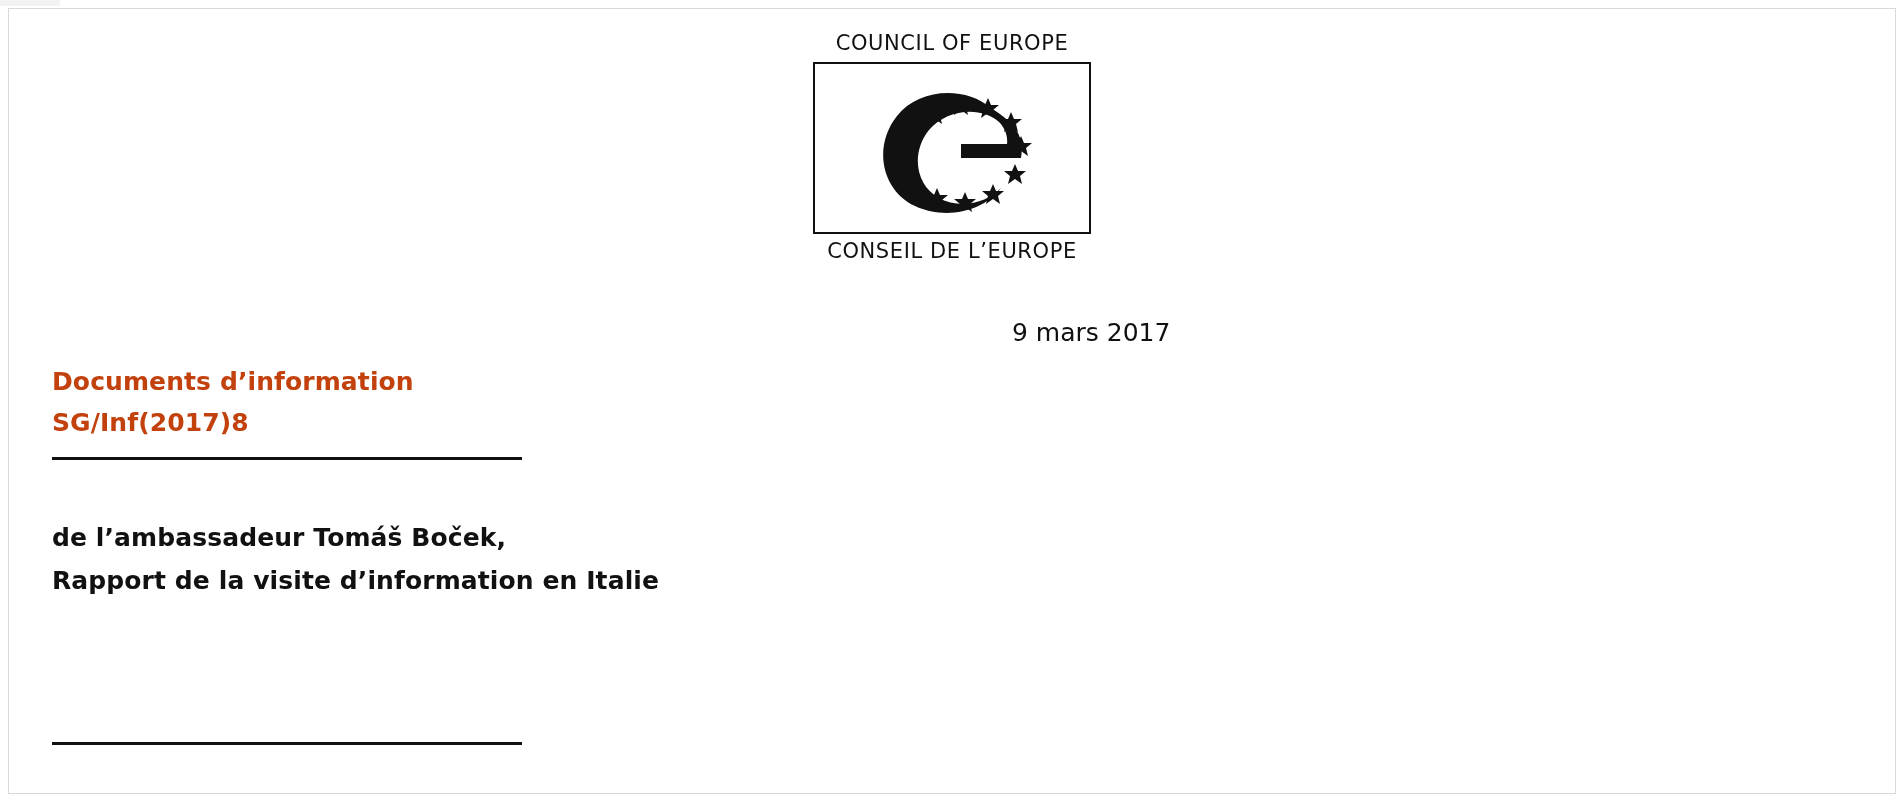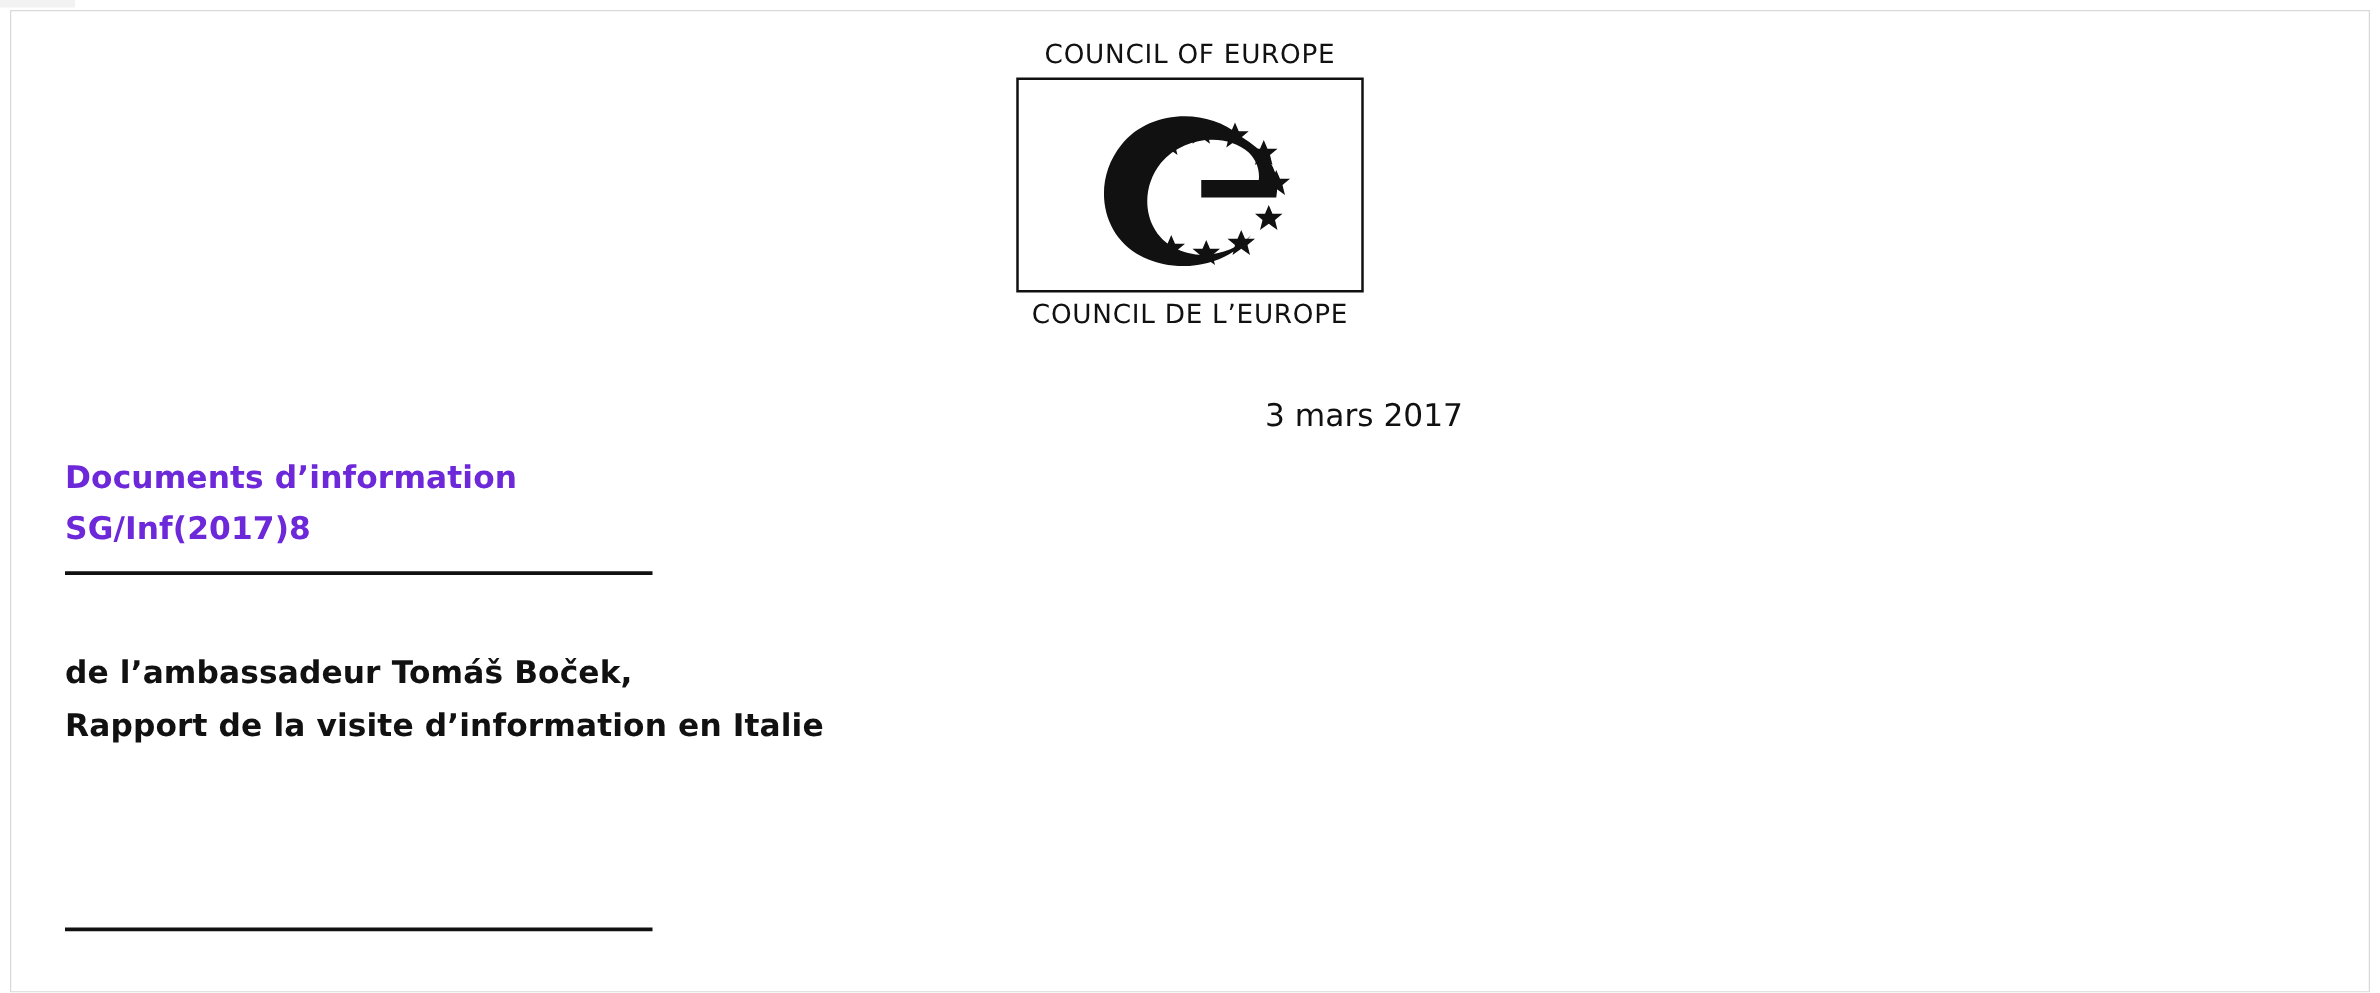--- a/index.html
+++ b/index.html
@@ -88,21 +88,21 @@
   .ref-block {
     position: absolute;
     left: 52px;
     top: 362px;
     width: 1500px;
   }
 
   .ref-line {
     font-size: 25px;
     font-weight: bold;
-    color: #6d28d9;
+    color: #c2410c;
     line-height: 1.62;
     letter-spacing: 0.1px;
   }
 
   .rule {
     width: 470px;
     height: 0;
     border-top: 3px solid #111111;
     margin: 14px 0 0 0;
   }
@@ -166,24 +166,24 @@
             <polygon points="196,48 199,55 207,55 201,60 203,68 196,63 189,68 191,60 185,55 193,55"></polygon>
             <polygon points="206,72 209,79 217,79 211,84 213,92 206,87 199,92 201,84 195,79 203,79"></polygon>
             <polygon points="200,100 203,107 211,107 205,112 207,120 200,115 193,120 195,112 189,107 197,107"></polygon>
             <polygon points="178,120 181,127 189,127 183,132 185,140 178,135 171,140 173,132 167,127 175,127"></polygon>
             <polygon points="150,128 153,135 161,135 155,140 157,148 150,143 143,148 145,140 139,135 147,135"></polygon>
             <polygon points="122,124 125,131 133,131 127,136 129,144 122,139 115,144 117,136 111,131 119,131"></polygon>
           </g>
         </svg>
       </div>
 
-      <div class="emblem-caption">COUNCIL DE L’EUROPE</div>
+      <div class="emblem-caption">CONSEIL DE L’EUROPE</div>
     </div>
 
-    <div class="doc-date">3 mars 2017</div>
+    <div class="doc-date">9 mars 2017</div>
 
     <div class="ref-block">
       <div class="ref-line">Documents d’information</div>
       <div class="ref-line">SG/Inf(2017)8</div>
       <div class="rule"></div>
     </div>
 
     <div class="title-block">
       <div class="title-line">de l’ambassadeur Tomáš Boček,</div>
       <div class="title-line">Rapport de la visite d’information en Italie</div>

